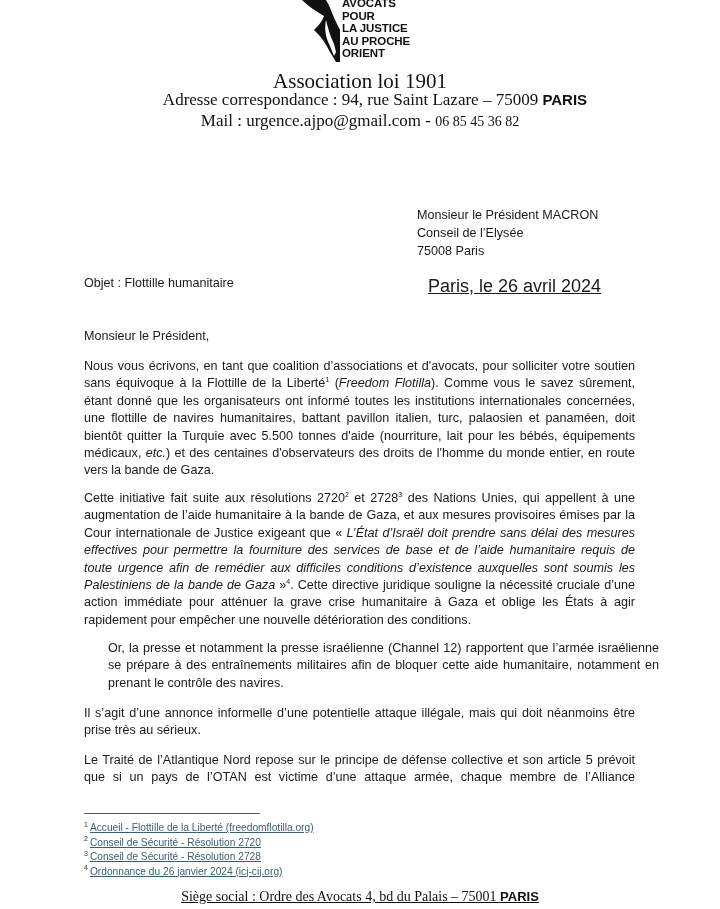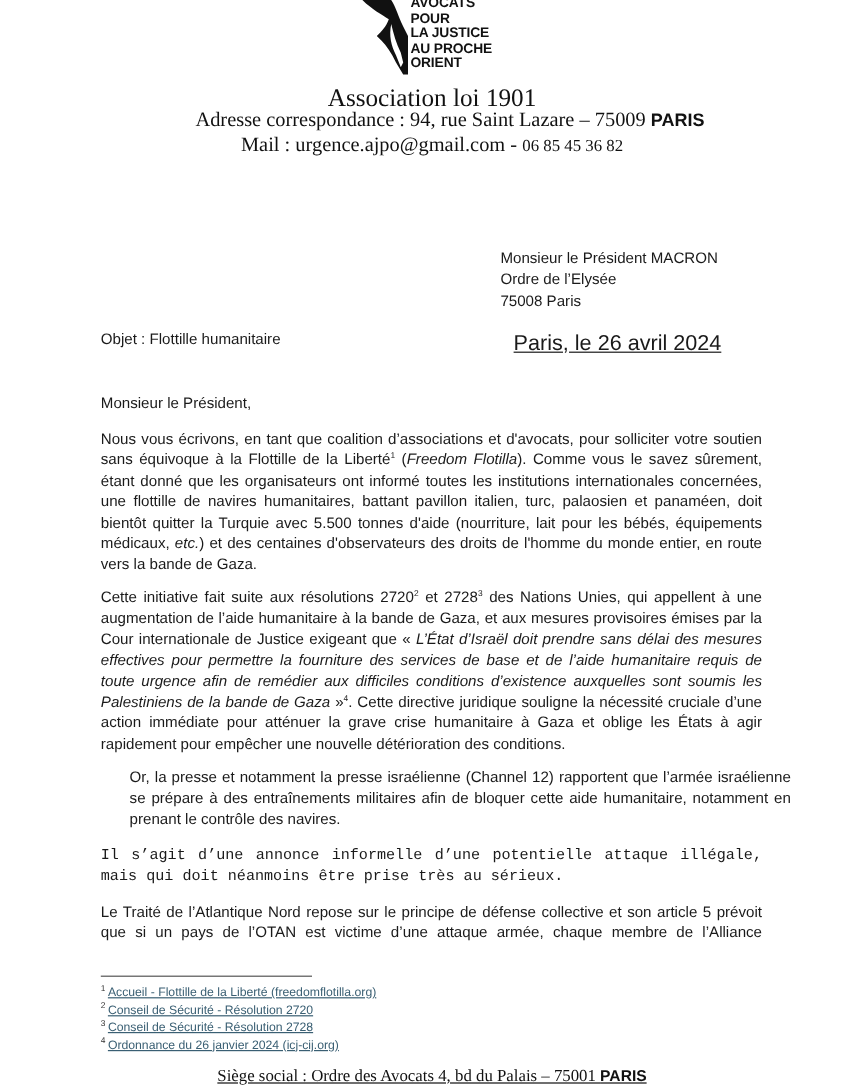--- a/index.html
+++ b/index.html
@@ -20,21 +20,21 @@
   .objet { position:absolute; left:84px; top:276px; font-size:12.6px; }
   .date { position:absolute; left:428px; top:276px; font-size:18px;text-decoration:underline; }
   .salut { position:absolute; left:84px; top:329px; font-size:12.6px; }
 
   .body { position:absolute; left:84px; width:551px; font-size:12.6px; line-height:17.4px; text-align:justify; }
   .body p { margin:0; }
   sup { font-size:7px; line-height:0; vertical-align:super; }
   #p1 { top:358px; }
   #p2 { top:490px; }
   #p3 { top:640px;margin-left:24px; }
-  #p4 { top:705px;font-family:Liberation Mono, monospace; }
+  #p4 { top:705px; }
   #p5 { top:752px; }
 
   .fn-rule { position:absolute; left:84px; top:813px; width:176px; height:1px; background:#555; }
   .footnotes { position:absolute; left:84px; top:821px; font-size:10.2px; line-height:14.6px; }
   .fn { white-space:nowrap; }
   .fn sup { font-size:7px; color:#333; margin-right:2px; }
   .fn a { color:#3a5f73; text-decoration:underline;text-align:right; }
 
   .siege { position:absolute; left:0; width:720px; top:889px; text-align:center; font-size:14px; color:#111;text-decoration:underline; }
 </style>
@@ -58,21 +58,21 @@
 <div id="hdr1" class="hdr serif">Association loi 1901</div>
 <div id="hdr2" class="hdr serif">
   <span>Adresse correspondance : 94, rue Saint Lazare – 75009 </span><span class="sans" style="font-size:15px;font-weight:bold;">PARIS</span>
 </div>
 <div id="hdr3" class="hdr serif">
   <span>Mail : urgence.ajpo@gmail.com - </span><span style="font-size:14px;">06 85 45 36 82</span>
 </div>
 
 <div class="addr sans">
   <div>Monsieur le Président MACRON</div>
-  <div>Ordre de l’Elysée</div>
+  <div>Conseil de l’Elysée</div>
   <div>75008 Paris</div>
 </div>
 
 <div class="objet sans">Objet : Flottille humanitaire</div>
 <div class="date sans">Paris, le 26 avril 2024</div>
 <div class="salut sans">Monsieur le Président,</div>
 
 <div id="p1" class="body sans">
   <p><span>Nous vous écrivons, en tant que coalition d’associations et d'avocats, pour solliciter votre soutien sans équivoque à la Flottille de la Liberté</span><sup>1</sup><span> (</span><i>Freedom Flotilla</i><span>). Comme vous le savez sûrement, étant donné que les organisateurs ont informé toutes les institutions internationales concernées, une flottille de navires humanitaires, battant pavillon italien, turc, palaosien et panaméen, doit bientôt quitter la Turquie avec 5.500 tonnes d'aide (nourriture, lait pour les bébés, équipements médicaux, </span><i>etc.</i><span>) et des centaines d'observateurs des droits de l'homme du monde entier, en route vers la bande de Gaza.</span></p>
 </div>

